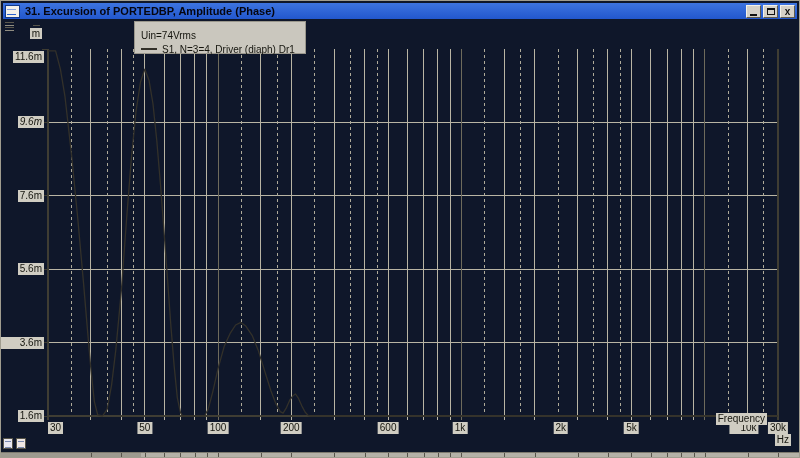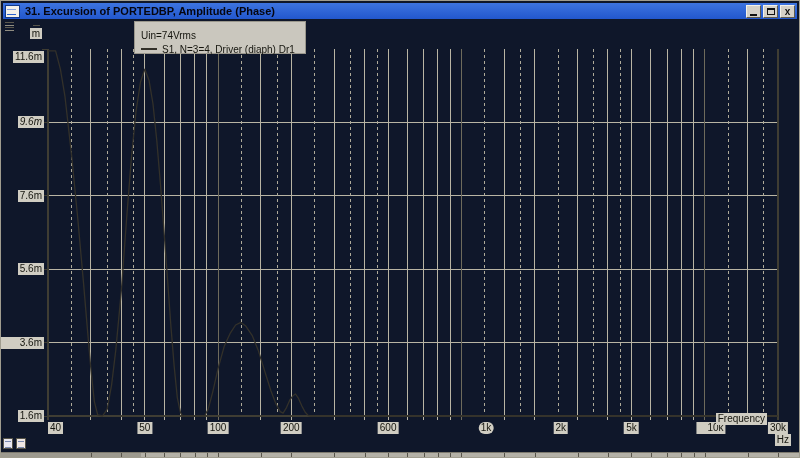--- a/index.html
+++ b/index.html
@@ -132,29 +132,29 @@
       <line x1="41" y1="48" x2="47" y2="48" stroke="#3f3d33" stroke-width="1"></line>
       <line x1="41" y1="121.4" x2="47" y2="121.4" stroke="#3f3d33" stroke-width="1"></line>
       <line x1="41" y1="194.8" x2="47" y2="194.8" stroke="#3f3d33" stroke-width="1"></line>
       <line x1="41" y1="268.2" x2="47" y2="268.2" stroke="#3f3d33" stroke-width="1"></line>
       <line x1="41" y1="341.6" x2="47" y2="341.6" stroke="#3f3d33" stroke-width="1"></line>
       <line x1="41" y1="415" x2="47" y2="415" stroke="#3f3d33" stroke-width="1"></line>
       <polyline points="47.0,49.8 54.6,49.8 59.4,68.2 64.0,95.7 70.6,154.4 76.7,216.8 82.6,282.9 86.3,326.9 89.8,367.3 93.3,400.3 96.7,413.9 101.5,415.0 106.1,408.4 110.6,383.8 114.8,348.9 120.3,290.2 125.4,220.5 130.3,158.1 135.0,110.4 139.5,81.0 143.8,68.2 148.0,79.2 152.0,103.0 155.8,139.8 159.5,183.8 163.1,231.5 166.6,279.2 169.9,325.1 173.2,365.5 176.3,396.6 179.4,411.3 181.6,415.0 203.6,415.0 207.1,408.4 211.7,391.1 217.1,367.3 223.2,345.3 229.1,332.4 234.6,324.0 239.8,321.4 244.8,325.1 251.1,334.3 257.1,348.9 263.4,369.1 270.0,390.0 275.0,402.9 279.2,410.6 282.1,412.1 285.5,406.6 288.7,399.2 291.9,394.8 294.5,393.0 297.5,397.4 300.9,405.1 304.2,411.3 307.4,414.6 309.6,415.0 777.0,415.0" fill="none" stroke="#33312a" stroke-width="1.3" stroke-linejoin="round" shape-rendering="auto"></polyline>
     </svg>
 
   <div id="labels">
-      <div class="tick-label" style="top: 421px; left: 47px;">40</div>
+      <div class="tick-label" style="top: 421px; left: 47px;">30</div>
       <div class="tick-label" style="top: 421px; left: 143.832px; transform: translateX(-50%);">50</div>
       <div class="tick-label" style="top: 421px; left: 217.083px; transform: translateX(-50%);">100</div>
       <div class="tick-label" style="top: 421px; left: 290.333px; transform: translateX(-50%);">200</div>
       <div class="tick-label" style="top: 421px; left: 387.165px; transform: translateX(-50%);">600</div>
-      <div class="tick-label" style="top: 421px; left: 485px; transform: translateX(-50%); border-radius: 6px;">1k</div>
+      <div class="tick-label" style="top: 421px; left: 459px; transform: translateX(-50%);">1k</div>
       <div class="tick-label" style="top: 421px; left: 533.667px; transform: translateX(-50%); margin-left: 26px;">2k</div>
       <div class="tick-label" style="top: 421px; left: 630.499px; transform: translateX(-50%);">5k</div>
-      <div class="tick-label" style="top: 421px; left: 710px; transform: translateX(-50%); padding-left: 11px;">10k</div>
+      <div class="tick-label" style="top: 421px; left: 743px; transform: translateX(-50%); padding-left: 11px;">10k</div>
       <div class="tick-label" style="top: 421px; left: 777px; transform: translateX(-50%);">30k</div>
       <div class="tick-label" style="right: 755px; top: 42px; margin-top: 8px;">11.6m</div>
       <div class="tick-label" style="right: 755px; top: 115.4px; font-style: italic;">9.6m</div>
       <div class="tick-label" style="right: 755px; top: 188.8px;">7.6m</div>
       <div class="tick-label" style="right: 755px; top: 262.2px;">5.6m</div>
       <div class="tick-label" style="right: 755px; top: 335.6px; padding-left: 48px;">3.6m</div>
       <div class="tick-label" style="right: 755px; top: 409px;">1.6m</div>
     </div>
 
   <div id="y-unit" class="unit">m</div>

